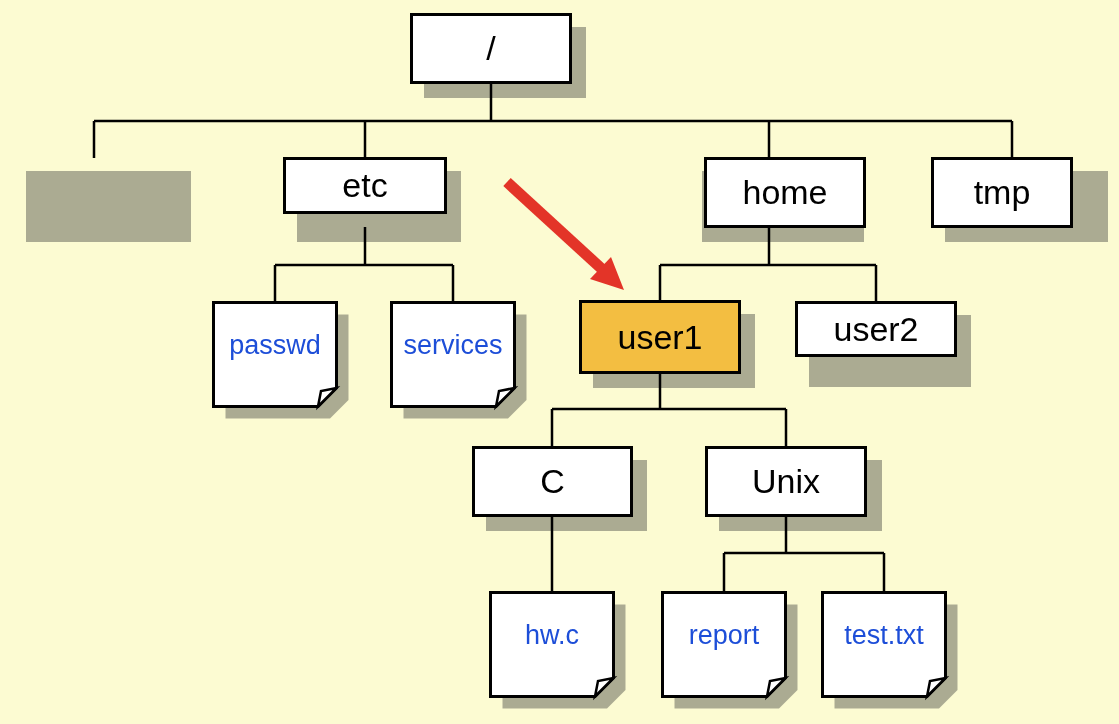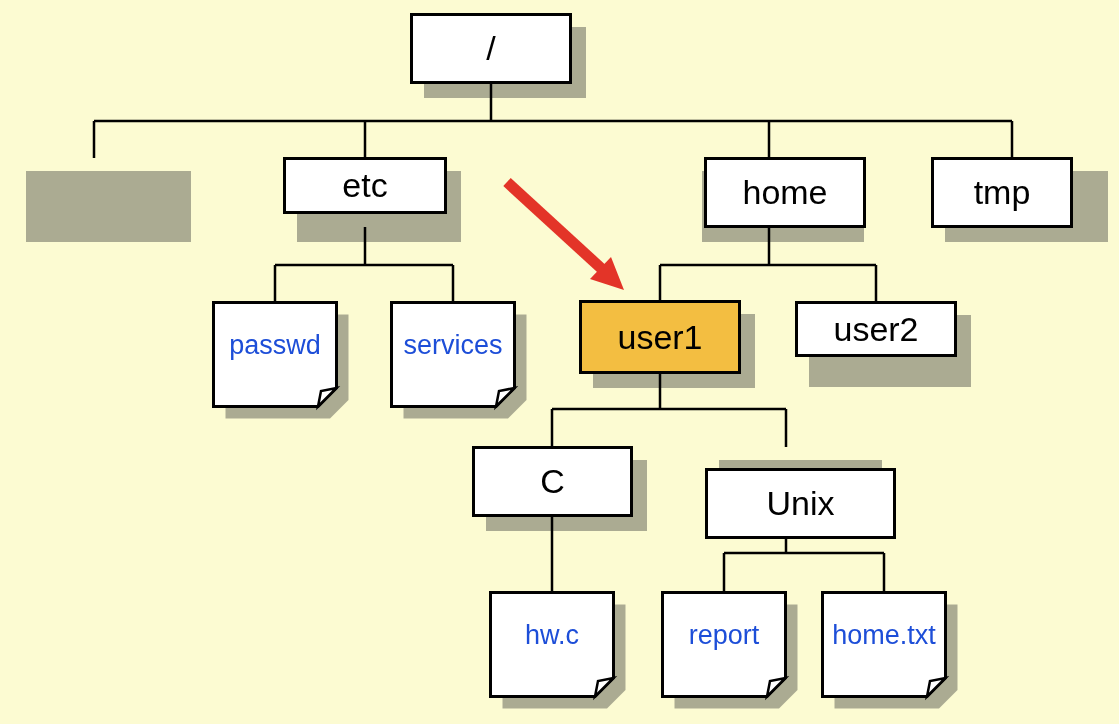--- a/index.html
+++ b/index.html
@@ -93,21 +93,21 @@
     <div class="dir hl" style="left:579px;top:300px;width:162px;height:74px">
       <span>user1</span>
     </div>
     <div class="dir" style="left:795px;top:301px;width:162px;height:56px">
       <span>user2</span>
     </div>
 
     <div class="dir" style="left:472px;top:446px;width:161px;height:71px">
       <span>C</span>
     </div>
-    <div class="dir" style="left:705px;top:468px;width:191px;height:71px">
+    <div class="dir" style="left:705px;top:446px;width:162px;height:71px">
       <span>Unix</span>
     </div>
 
     <div class="file" style="left:212px;top:301px">
       <svg width="138" height="119" viewBox="0 0 138 119">
         <polygon class="fshadow" points="13.5,13.5 136.5,13.5 136.5,99 118,117.5 13.5,117.5"></polygon>
         <polygon class="fpage" points="1.5,1.5 124.5,1.5 124.5,87 106,105.5 1.5,105.5"></polygon>
         <polygon class="fflap" points="106,105.5 124.5,87 109,90"></polygon>
       </svg>
       <div class="flabel">passwd</div>
@@ -139,21 +139,21 @@
       </svg>
       <div class="flabel">report</div>
     </div>
 
     <div class="file" style="left:821px;top:591px">
       <svg width="138" height="119" viewBox="0 0 138 119">
         <polygon class="fshadow" points="13.5,13.5 136.5,13.5 136.5,99 118,117.5 13.5,117.5"></polygon>
         <polygon class="fpage" points="1.5,1.5 124.5,1.5 124.5,87 106,105.5 1.5,105.5"></polygon>
         <polygon class="fflap" points="106,105.5 124.5,87 109,90"></polygon>
       </svg>
-      <div class="flabel">home.txt</div>
+      <div class="flabel">test.txt</div>
     </div>
 
   </div>
 
   <svg class="layer" id="arrow-layer" width="1119" height="724" viewBox="0 0 1119 724">
     <line class="arrow-shaft" x1="507" y1="182" x2="603" y2="270"></line>
     <polygon class="arrow-head" points="624,290 590,279 611,257"></polygon>
   </svg>
 
 </div>

